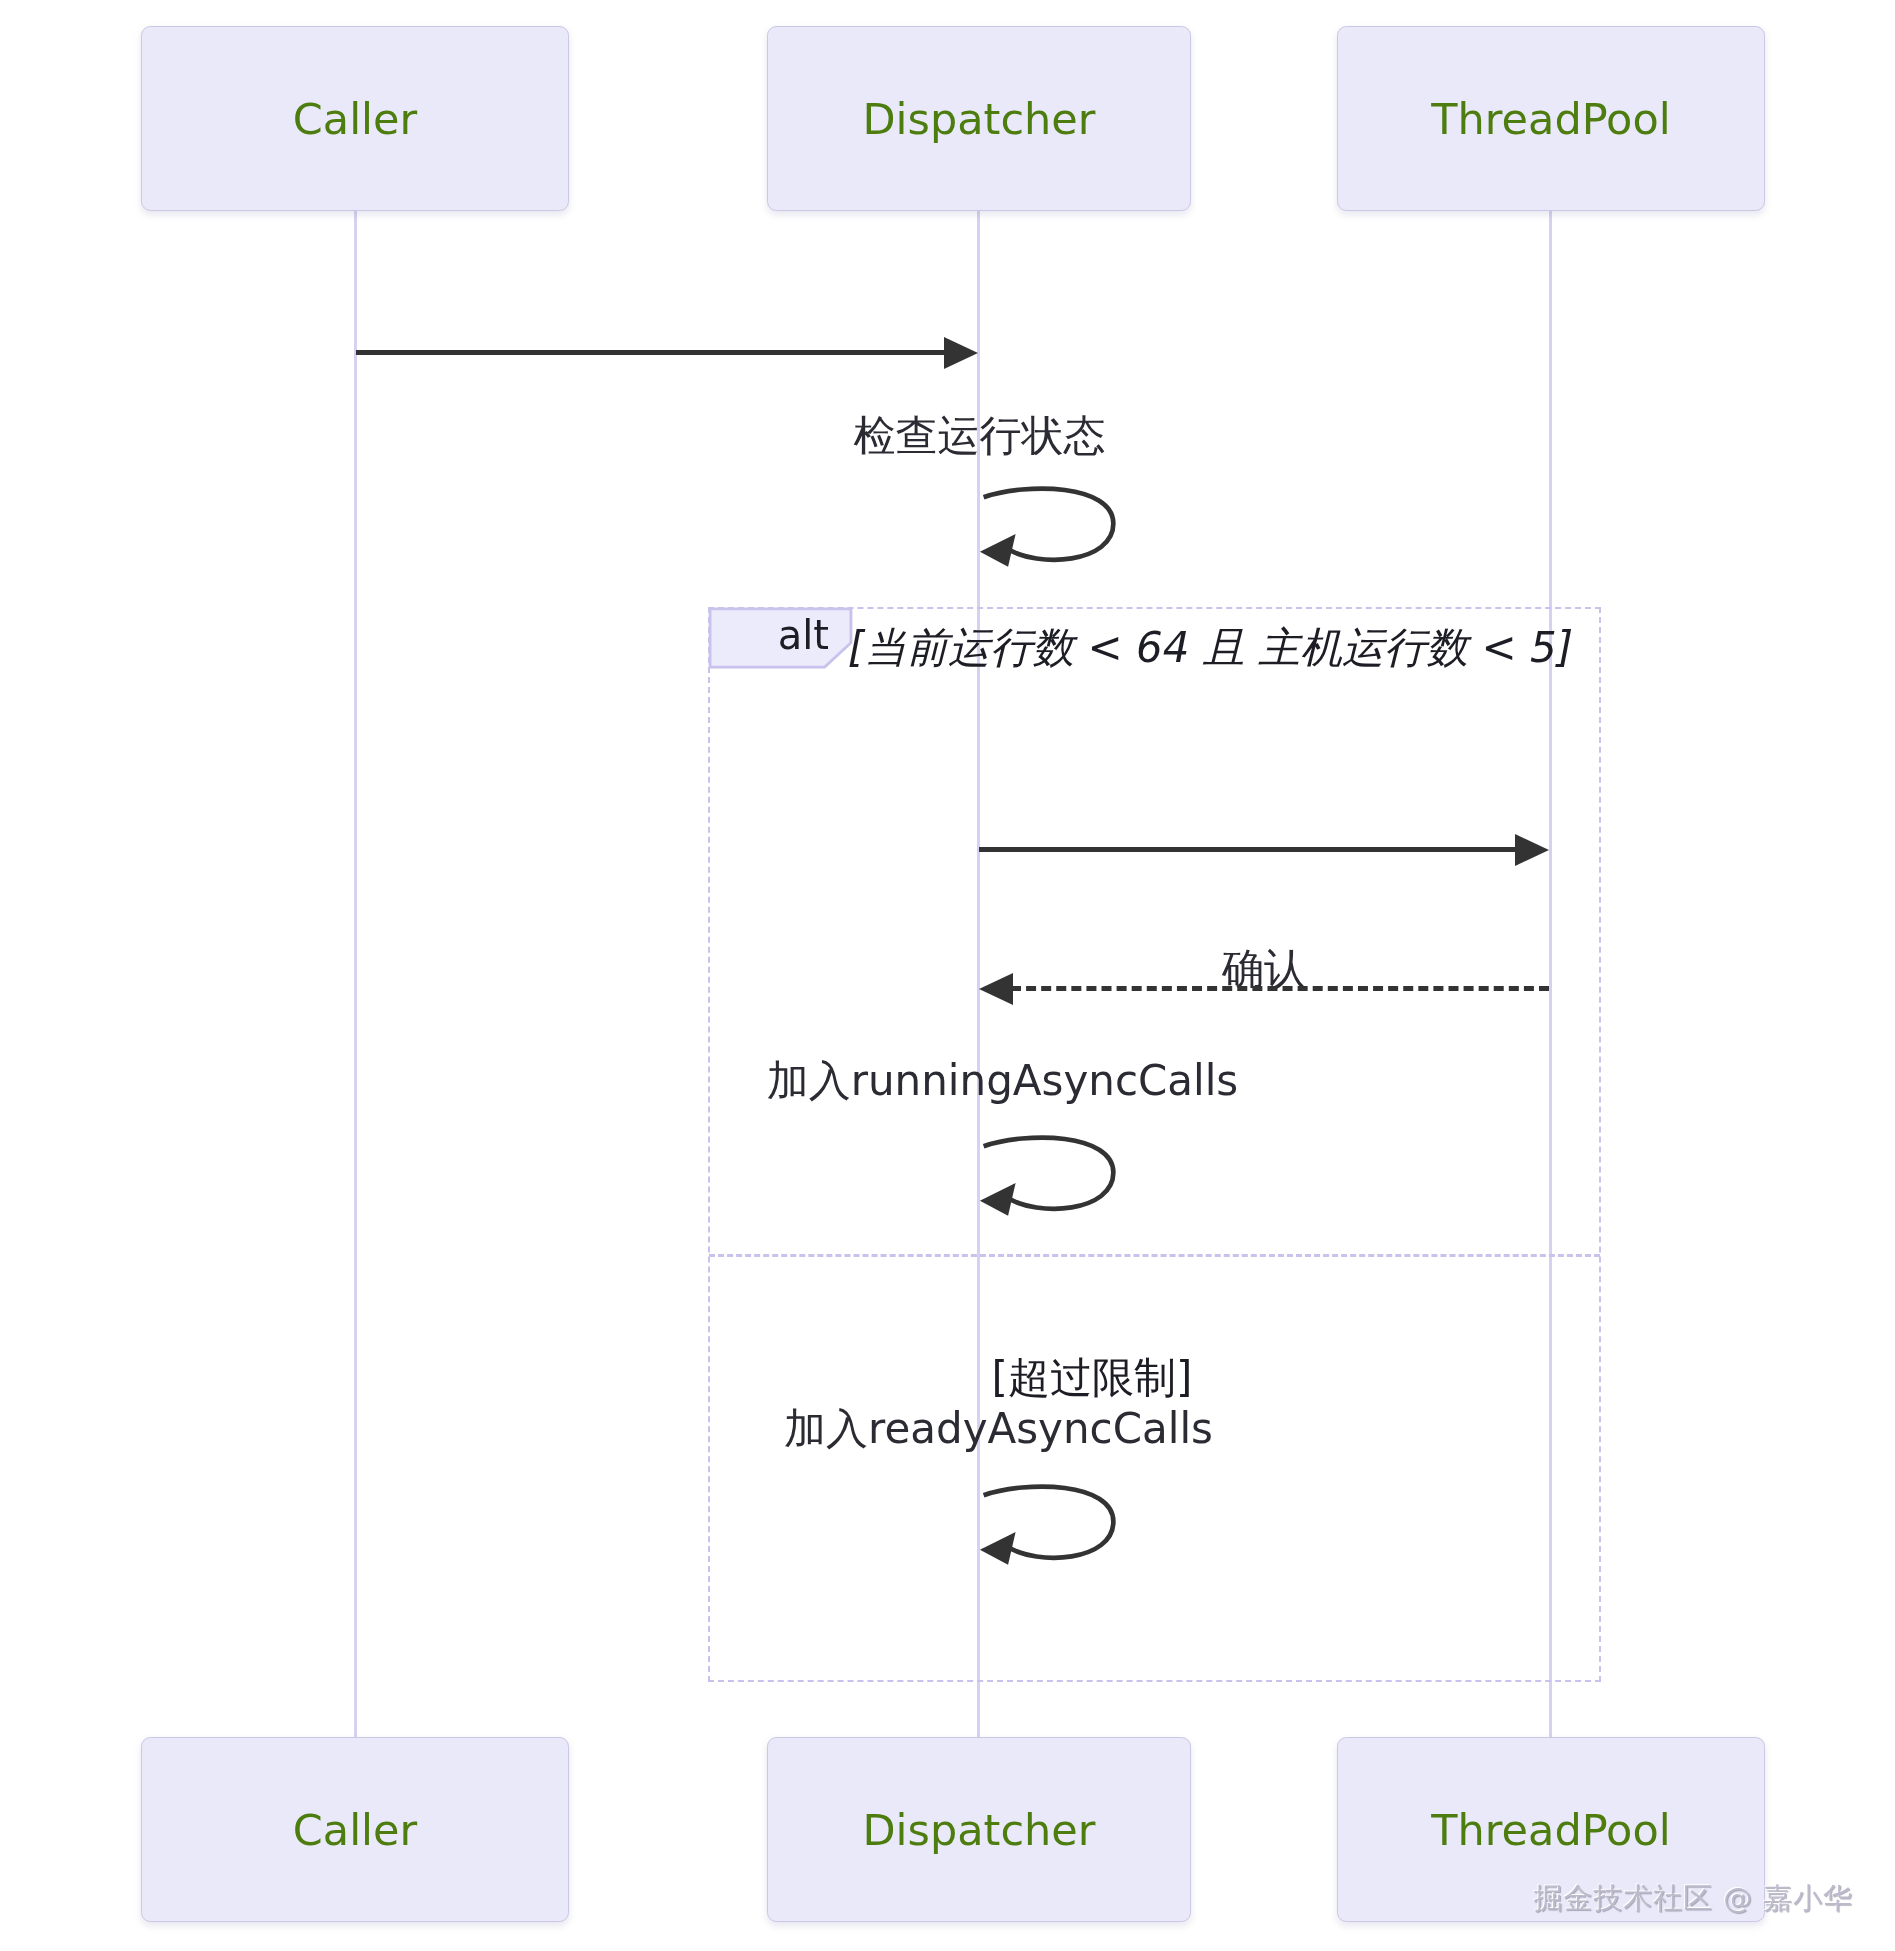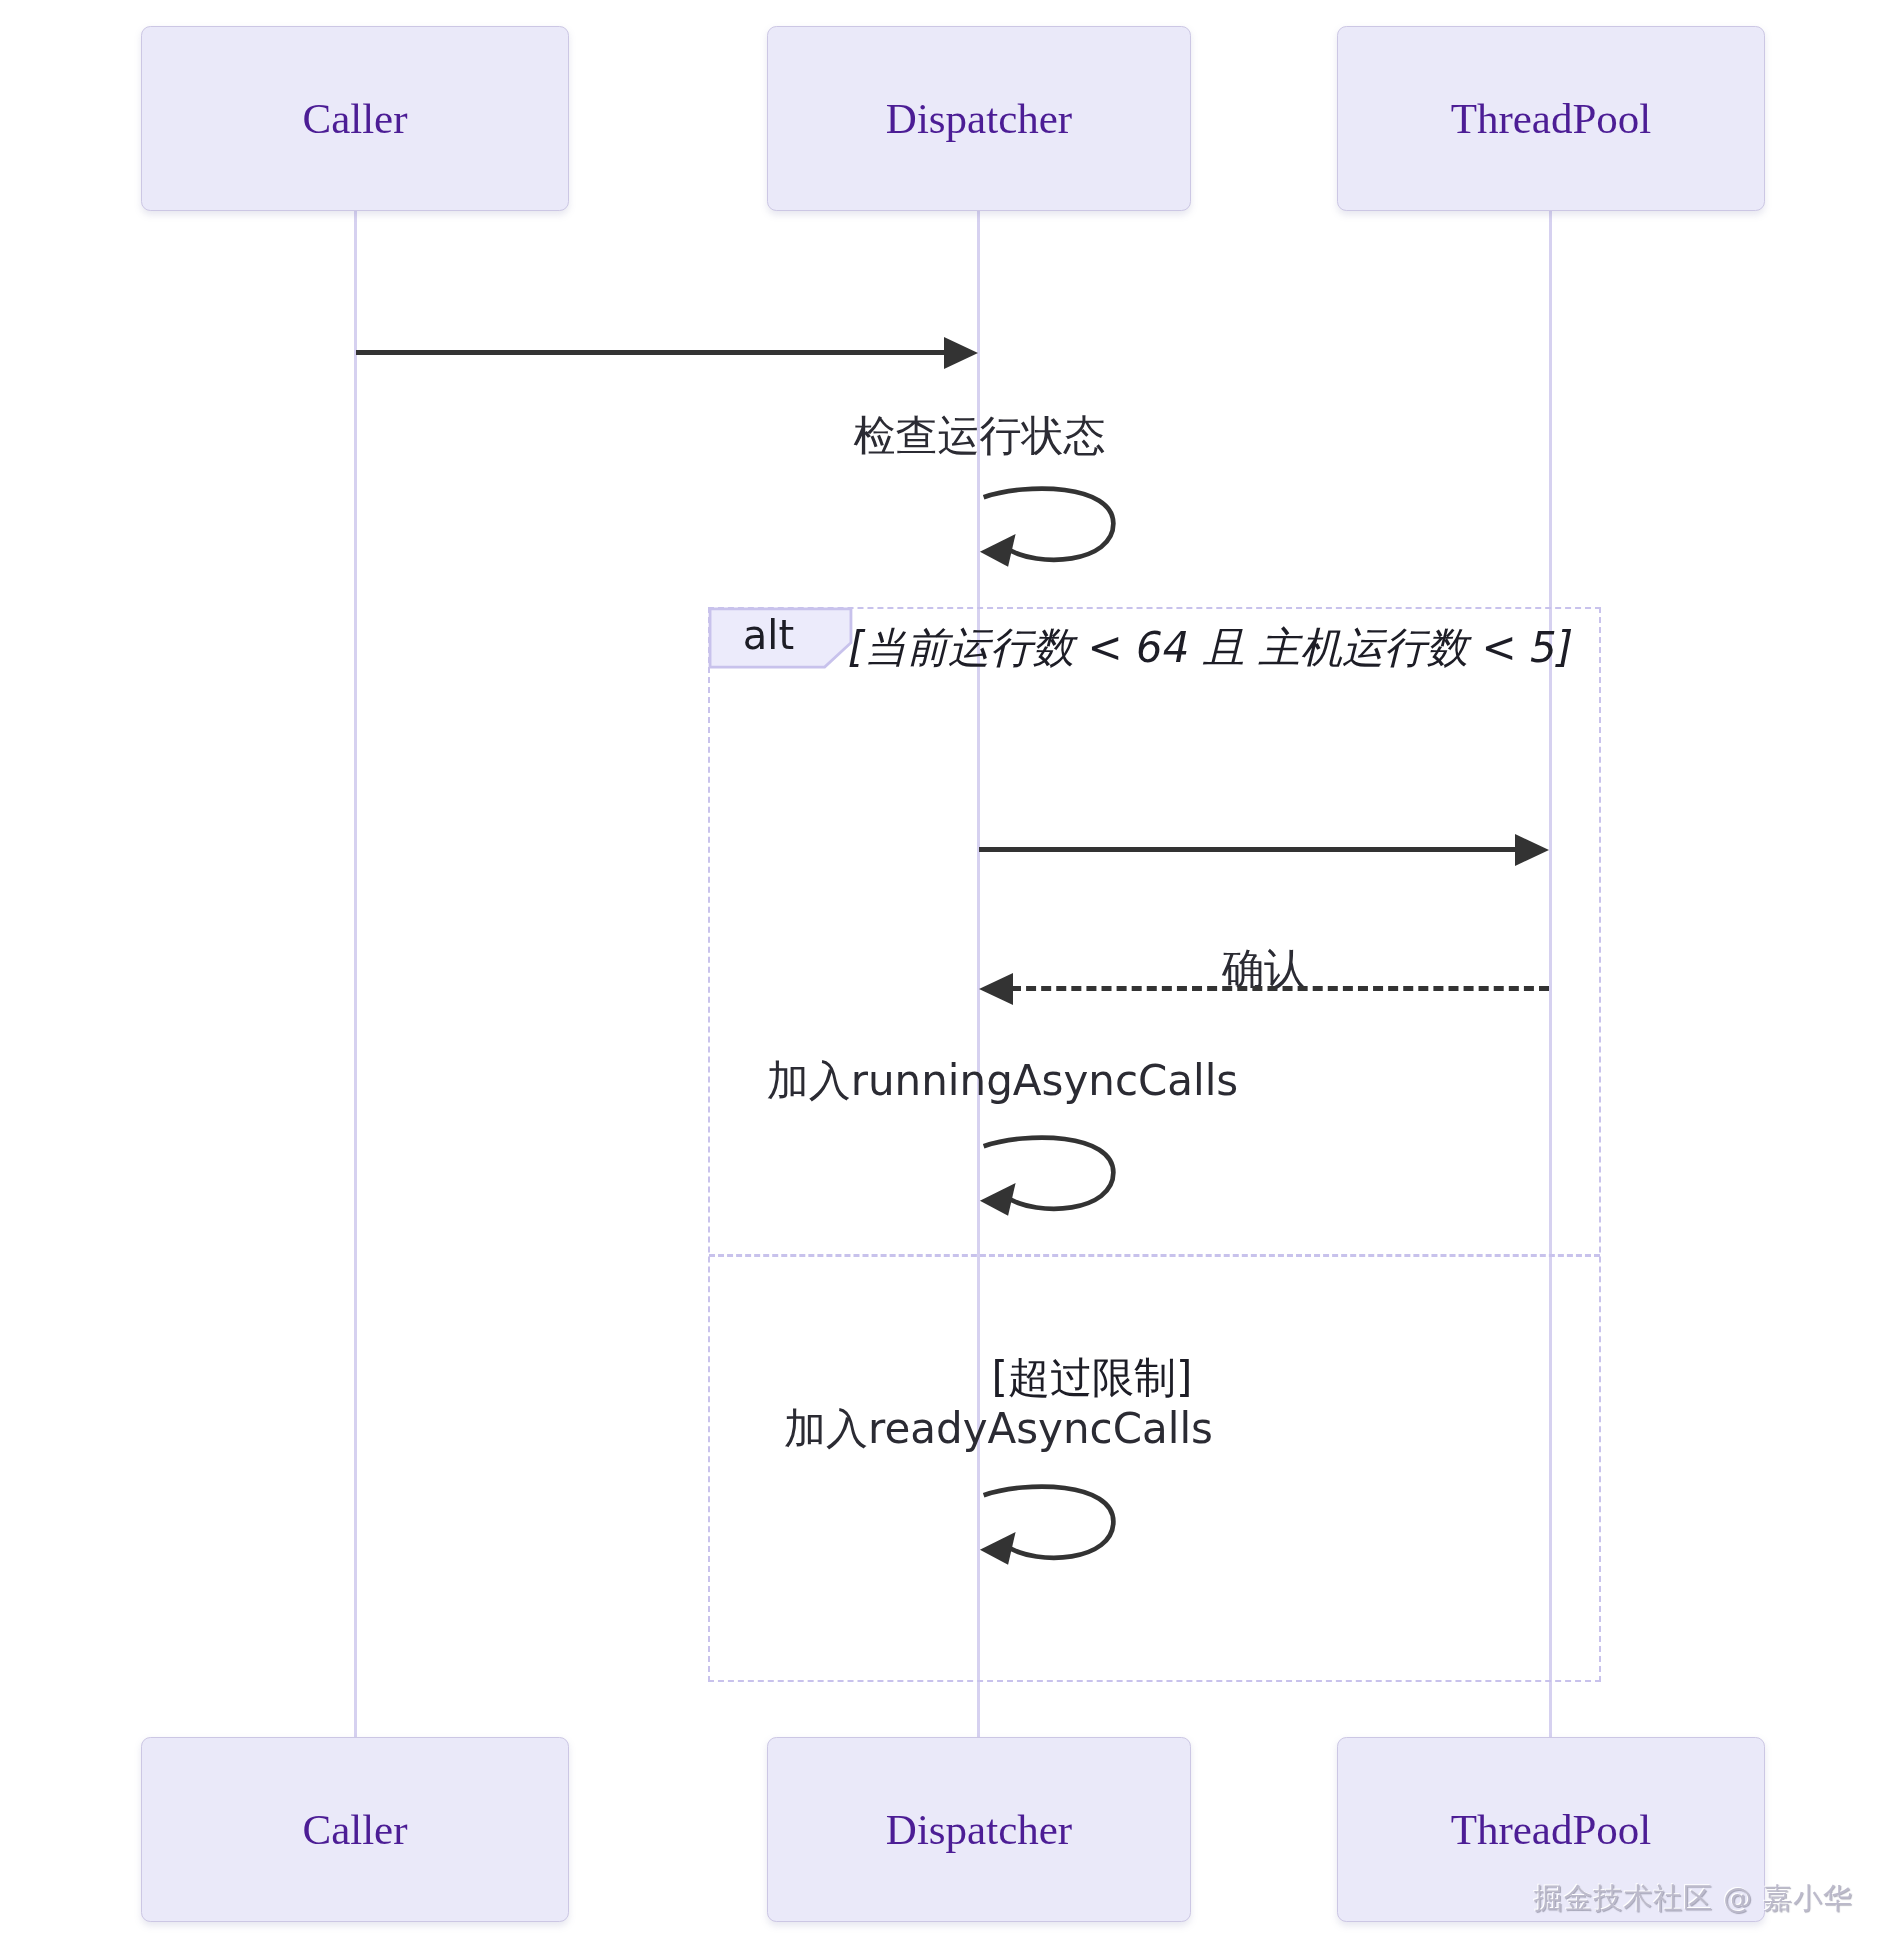--- a/index.html
+++ b/index.html
@@ -7,37 +7,37 @@
     position:relative;width:1895px;height:1952px;background:#ffffff;overflow:hidden;
     font-family:"DejaVu Sans","Liberation Sans",sans-serif;color:#2B2B33;
   }
   
   .lifeline{position:absolute;top:211px;height:1526px;width:2.8px;background:#D6D1F0;}
   
   .actor{
     position:absolute;height:185px;background:#EAE9F9;border:1.9px solid #CCC7E4;
     border-radius:9.4px;box-shadow:0 3.8px 7.5px rgba(120,120,170,0.18);
     display:flex;align-items:center;justify-content:center;
-    font-size:43px;color:#4c1d95;box-sizing:border-box;font-family:Liberation Serif, serif;
+    font-size:43px;color:#4d7c0f;box-sizing:border-box;
   }
   
   .msg-label{position:absolute;text-align:center;font-size:42px;color:#2B2B33;white-space:nowrap;}
   
   .arrow-line{position:absolute;height:4.7px;background:#333333;}
   .arrow-line-dashed{position:absolute;height:0;border-top:5.6px dashed #333333;}
   .arrow-head-right{position:absolute;width:0;height:0;
     border-left:34px solid #333333;border-top:16px solid transparent;border-bottom:16px solid transparent;}
   .arrow-head-left{position:absolute;width:0;height:0;
     border-right:34px solid #333333;border-top:16px solid transparent;border-bottom:16px solid transparent;}
   .loop-svg{position:absolute;width:141px;height:83px;}
   
   .alt-frame{position:absolute;left:708px;top:607px;width:893px;height:1075px;
     border:2.8px dashed #C8C2EC;box-sizing:border-box;background:transparent;}
   .alt-label-wrap{position:absolute;left:708px;top:607px;width:145px;height:62px;}
-  .alt-label-text{position:absolute;left:708px;top:612px;width:121px;text-align:center;
+  .alt-label-text{position:absolute;left:708px;top:612px;width:121px;text-align:right;
     font-size:40px;color:#1d1d26;}
   .condition{position:absolute;text-align:center;font-size:42px;color:#1d1d26;white-space:nowrap;}
   .alt-divider{position:absolute;left:709px;top:1254px;width:891px;height:0;
     border-top:3.8px dashed #C8C2EC;}
   
   .watermark{position:absolute;right:42px;top:1879px;font-size:29px;letter-spacing:0.9px;
     color:#BCBACB;text-shadow:-0.9px -0.9px 0 #ffffff,0.9px 0.9px 0.9px rgba(120,120,140,0.6);z-index:5;}
 </style>
 </head>
 <body>

